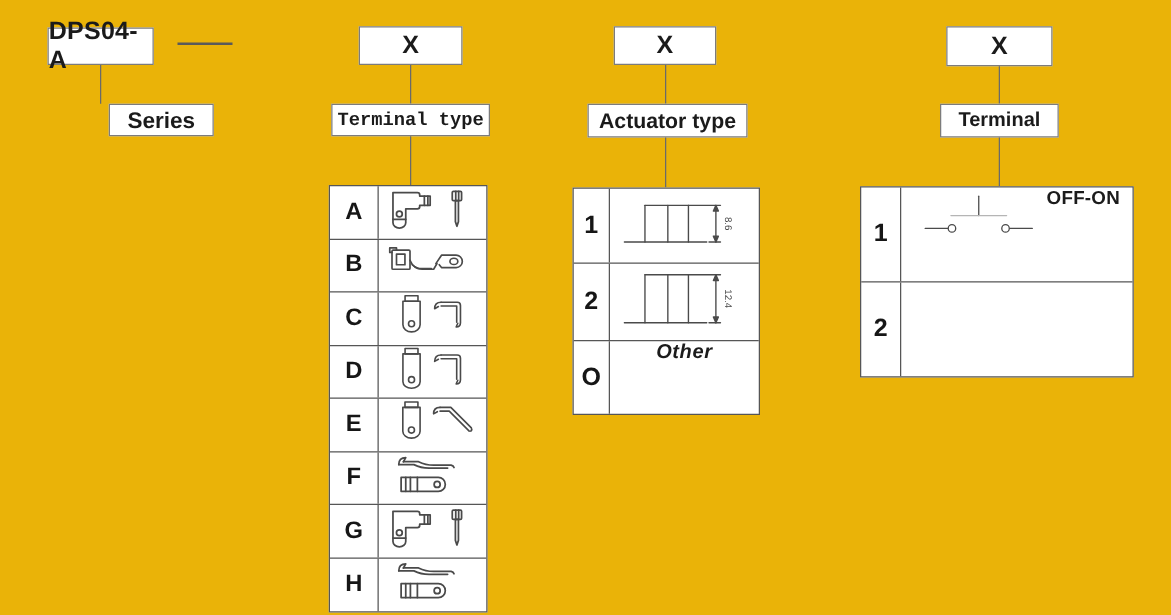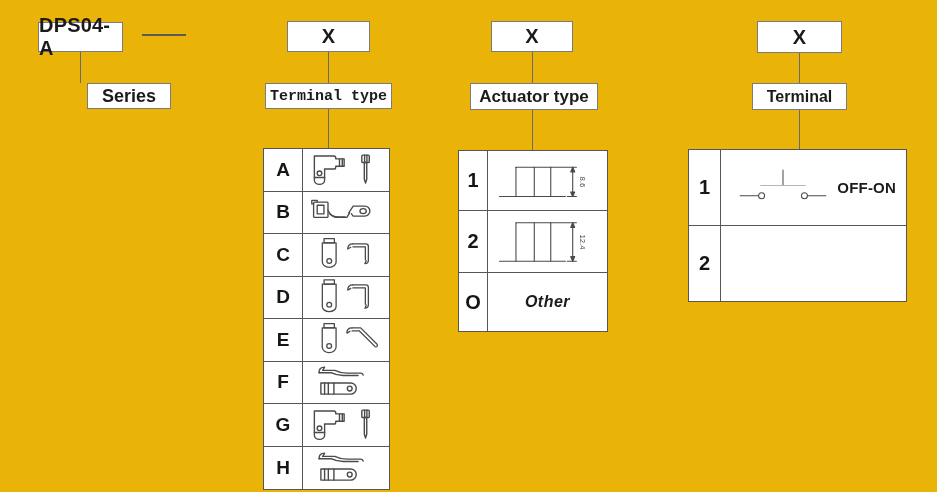--- a/index.html
+++ b/index.html
@@ -19,21 +19,21 @@
   .dtable{
     position:absolute;border:1px solid #565656;background:#fff;box-sizing:border-box;
   }
   .trow{display:flex;box-sizing:border-box;border-bottom:1px solid #565656;}
   .trow:last-child{border-bottom:none;}
   .keycell{
     display:flex;align-items:center;justify-content:center;
     border-right:1px solid #565656;font-weight:700;box-sizing:border-box;
     color:#161616;
   }
-  .iconcell{flex:1;display:flex;align-items:center;justify-content:center;box-sizing:border-box;}
+  .iconcell{flex:1;display:flex;align-items:flex-start;justify-content:center;box-sizing:border-box;}
   .term-row{height:42.5px;}
   .term-key{width:39px;font-size:19px;}
   .act-key{width:29px;font-size:20px;}
   .fn-key{width:32px;font-size:20px;}
   .other-cell{font-size:16px;font-weight:700;letter-spacing:0.5px;font-style:italic;}
   .fn-iconcell{justify-content:space-between;padding:0 10px 0 14px;}
   .fn-label{font-size:15px;font-weight:700;white-space:nowrap;letter-spacing:0.2px;}
   svg{display:block;}
   .lineart{stroke:#4a4a4a;fill:none;stroke-width:1.5;stroke-linecap:round;stroke-linejoin:round;}
   .lineart-thin{stroke:#4a4a4a;fill:none;stroke-width:1.2;stroke-linecap:round;stroke-linejoin:round;}

